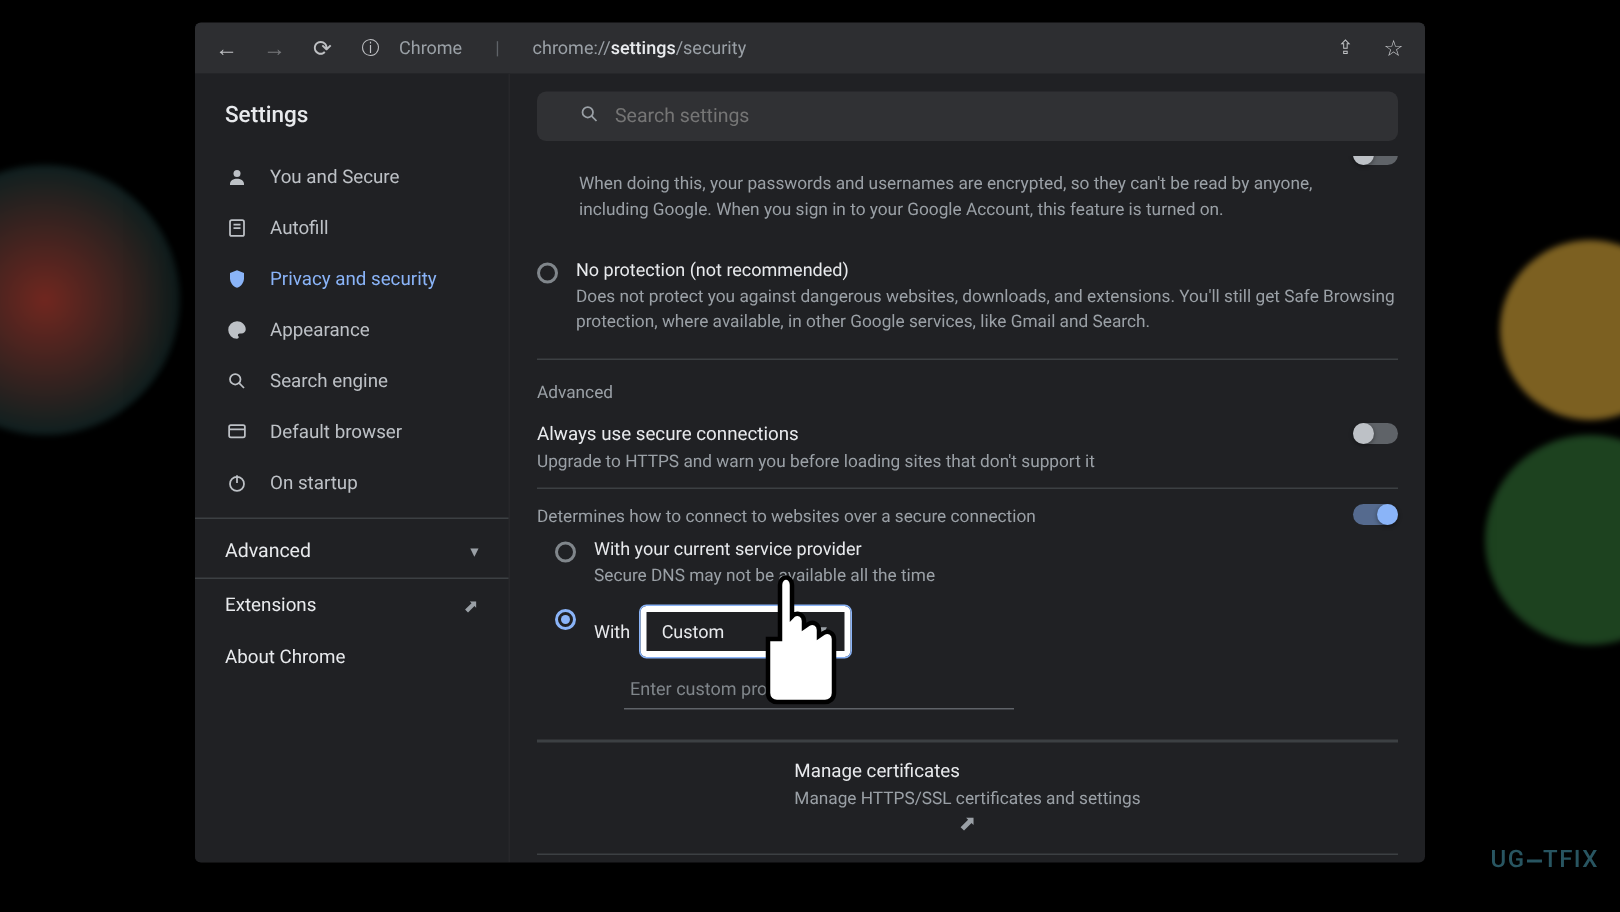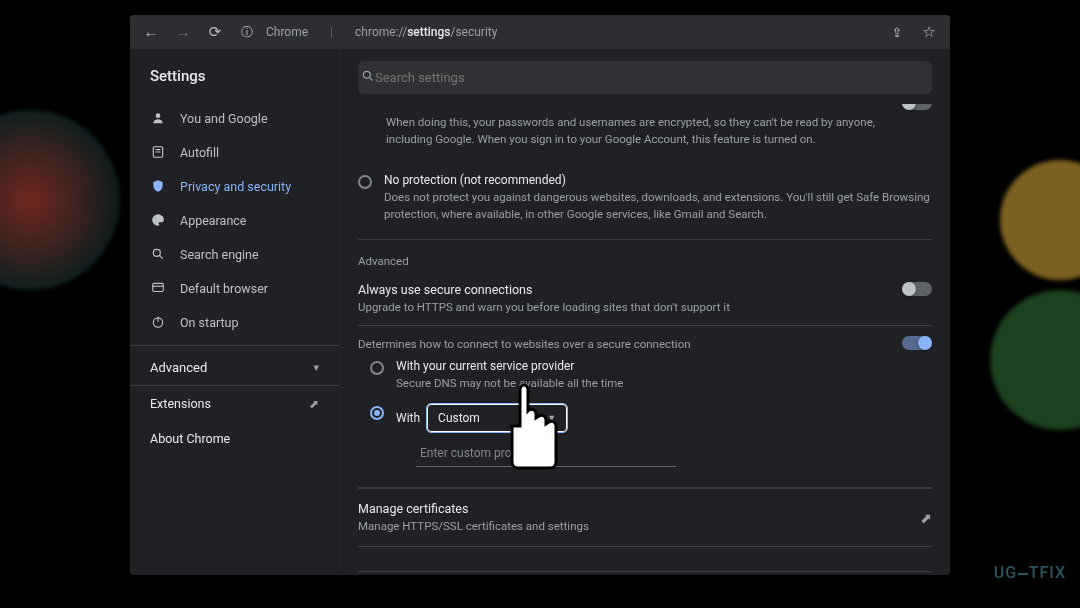--- a/index.html
+++ b/index.html
@@ -17,44 +17,44 @@
   .sidebar { width: 210px; background: #202124; padding: 14px 0 0 0; display: flex; flex-direction: column; border-right: 1px solid rgba(255,255,255,0.03); }
   .sidebar-title { color: #e8eaed; font-size: 15px; font-weight: 500; padding: 4px 20px 16px; }
   .nav-item { display: flex; align-items: center; gap: 14px; padding: 9px 20px; font-size: 12.5px; color: #bdc1c6; cursor: pointer; }
   .nav-item.active { color: #8ab4f8; }
   .nav-item .ico { width: 16px; height: 16px; display: flex; align-items: center; justify-content: center; font-size: 14px; }
   .nav-adv { display: flex; align-items: center; justify-content: space-between; padding: 14px 20px 10px; font-size: 13px; color: #e8eaed; cursor: pointer; border-top: 1px solid #3c4043; margin-top: 6px; }
   .nav-ext { display: flex; align-items: center; justify-content: space-between; padding: 10px 20px; font-size: 12.5px; color: #e8eaed; cursor: pointer; border-top: 1px solid #3c4043; margin-top: 0; }
   .nav-about { padding: 10px 20px; font-size: 12.5px; color: #e8eaed; cursor: pointer; }
   .main { flex: 1; display: flex; flex-direction: column; overflow: hidden; }
   .search-row { padding: 12px 18px 10px; }
-  .search-box { background: #303134; border-radius: 6px; display: flex; align-items: center; padding: 7px 3px; }
+  .search-box { background: #303134; border-radius: 6px; display: flex; align-items: center; gap: 10px; padding: 7px 28px; }
   .search-box input { flex: 1; background: transparent; border: none; outline: none; color: #e8eaed; font-size: 13px; }
   .content { flex: 1; overflow-y: auto; padding: 0 18px 20px; color: #e8eaed; font-size: 12px; }
   .desc { color: #9aa0a6; font-size: 11.5px; line-height: 1.45; }
   .row { padding: 10px 0; border-bottom: 1px solid #3c4043; position: relative; }
   .row.noborder { border-bottom: none; }
   .row-head { display: flex; justify-content: space-between; align-items: flex-start; gap: 20px; }
   .row-left { flex: 1; }
   .row-title { font-size: 12.5px; color: #e8eaed; margin-bottom: 2px; }
   .section-heading { color: #9aa0a6; font-size: 11.5px; margin: 14px 0 4px 0; }
   .option { display: flex; gap: 12px; padding: 6px 0 6px 12px; }
   .radio { width: 14px; height: 14px; border-radius: 50%; border: 2px solid #80868b; flex-shrink: 0; position: relative; margin-top: 2px; }
   .radio.selected { border-color: #8ab4f8; }
   .radio.selected::after { content: ""; position: absolute; inset: 2px; background: #8ab4f8; border-radius: 50%; }
   .opt-body { flex: 1; }
   .opt-title { font-size: 12px; color: #e8eaed; margin-bottom: 2px; }
-  .dropdown { display: inline-flex; align-items: center; justify-content: space-between; border: 1px solid #ffffff; border-radius: 4px; padding: 6px 10px; width: 140px; font-size: 12px; color: #e8eaed; margin-left: 4px; cursor: pointer; outline: 1px solid #8ab4f8; }
+  .dropdown { display: inline-flex; align-items: center; justify-content: space-between; border: 4px solid #ffffff; border-radius: 4px; padding: 6px 10px; width: 140px; font-size: 12px; color: #e8eaed; margin-left: 4px; cursor: pointer; outline: 1px solid #8ab4f8; }
   .provider-input { margin: 8px 0 4px 20px; width: 260px; background: transparent; border: none; border-bottom: 1px solid #5f6368; padding: 6px 4px; font-size: 12px; color: #e8eaed; outline: none; }
   .provider-input::placeholder { color: #80868b; }
   .toggle { width: 30px; height: 14px; background: #5f6368; border-radius: 8px; position: relative; cursor: pointer; }
   .toggle::after { content: ""; position: absolute; width: 14px; height: 14px; background: #bdc1c6; border-radius: 50%; top: 0; left: 0; box-shadow: 0 1px 3px rgba(0,0,0,0.4); }
   .toggle.on { background: rgba(138,180,248,0.5); }
   .toggle.on::after { background: #8ab4f8; left: 16px; }
-  .link-row { display: flex; justify-content: space-between; align-items: center; padding: 12px 0; border-top: 1px solid #3c4043; cursor: pointer; }
+  .link-row { display: flex; justify-content: space-between; align-items: center; padding: 12px 0; border-top: 1px solid #3c4043; cursor: pointer; flex-direction: column; }
   .open-icon { color: #9aa0a6; font-size: 14px; }
   .intro-block { padding-left: 28px; padding-right: 40px; position: relative; }
   .intro-toggle { position: absolute; right: 0; top: -8px; }
   .cursor { position: absolute; left: 500px; top: 380px; width: 70px; height: 90px; pointer-events: none; }
   .watermark { position: absolute; right: 14px; bottom: 26px; color: #3a7a8a; font-size: 16px; letter-spacing: 1px; font-weight: 500; opacity: 0.7; }
   .watermark .gap { display:inline-block; width:0.6em; border-bottom: 2px solid #3a7a8a; vertical-align: middle; margin: 0 1px; }
   ::-webkit-scrollbar { width: 0; }
 </style>
 </head>
 <body>
@@ -83,21 +83,21 @@
     <div class="sidebar">
       <div class="sidebar-title">Settings</div>
 
       <div class="nav-item">
         <span class="ico">
           <svg width="14" height="14" viewBox="0 0 24 24" fill="#bdc1c6">
               <circle cx="12" cy="8" r="4"></circle>
               <path d="M4 20c0-4 4-6 8-6s8 2 8 6v1H4z"></path>
             </svg>
         </span>
-        <span>You and Google</span>
+        <span>You and Secure</span>
       </div>
       <div class="nav-item">
         <span class="ico">
           <svg width="14" height="14" viewBox="0 0 24 24" fill="none" stroke="#bdc1c6" stroke-width="2">
               <rect x="4" y="3" width="16" height="18" rx="2"></rect>
               <line x1="8" y1="8" x2="16" y2="8"></line>
               <line x1="8" y1="12" x2="16" y2="12"></line>
             </svg>
         </span>
         <span>Autofill</span>

